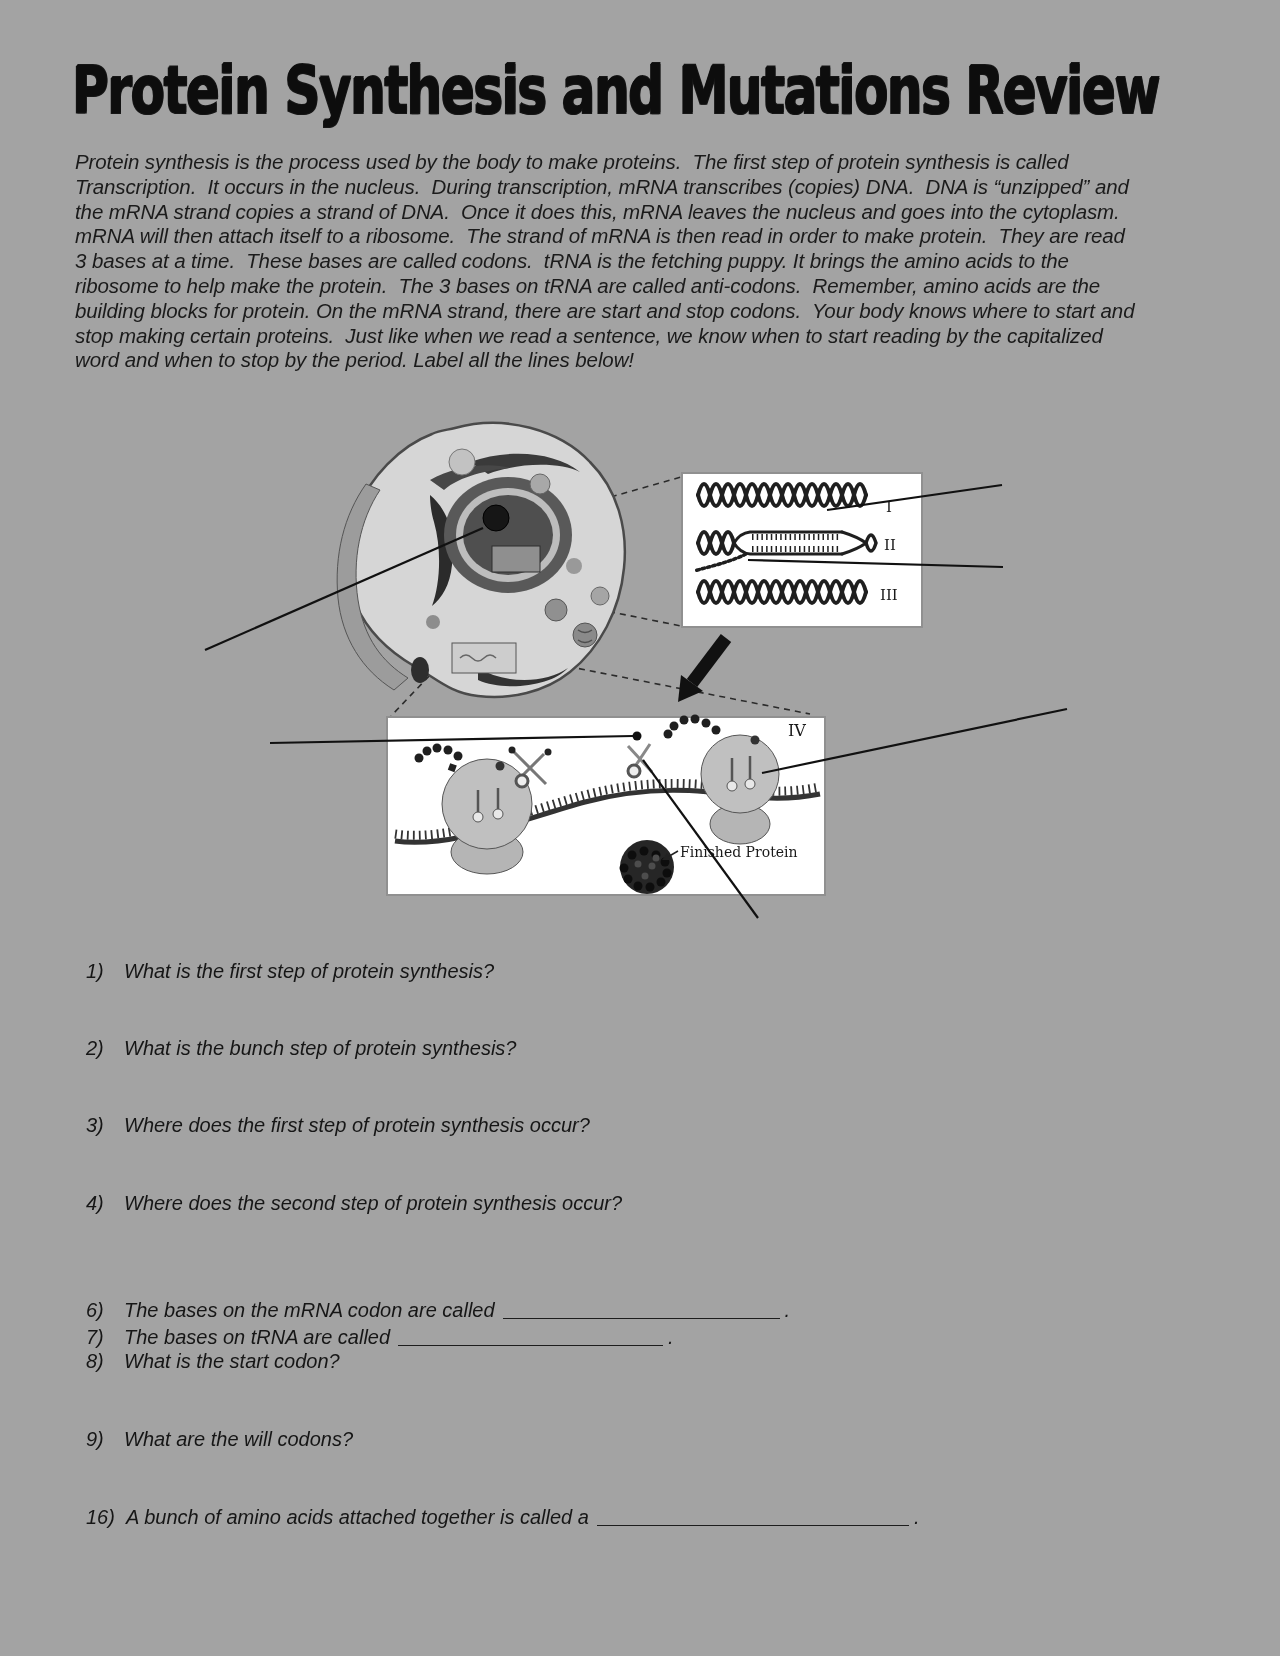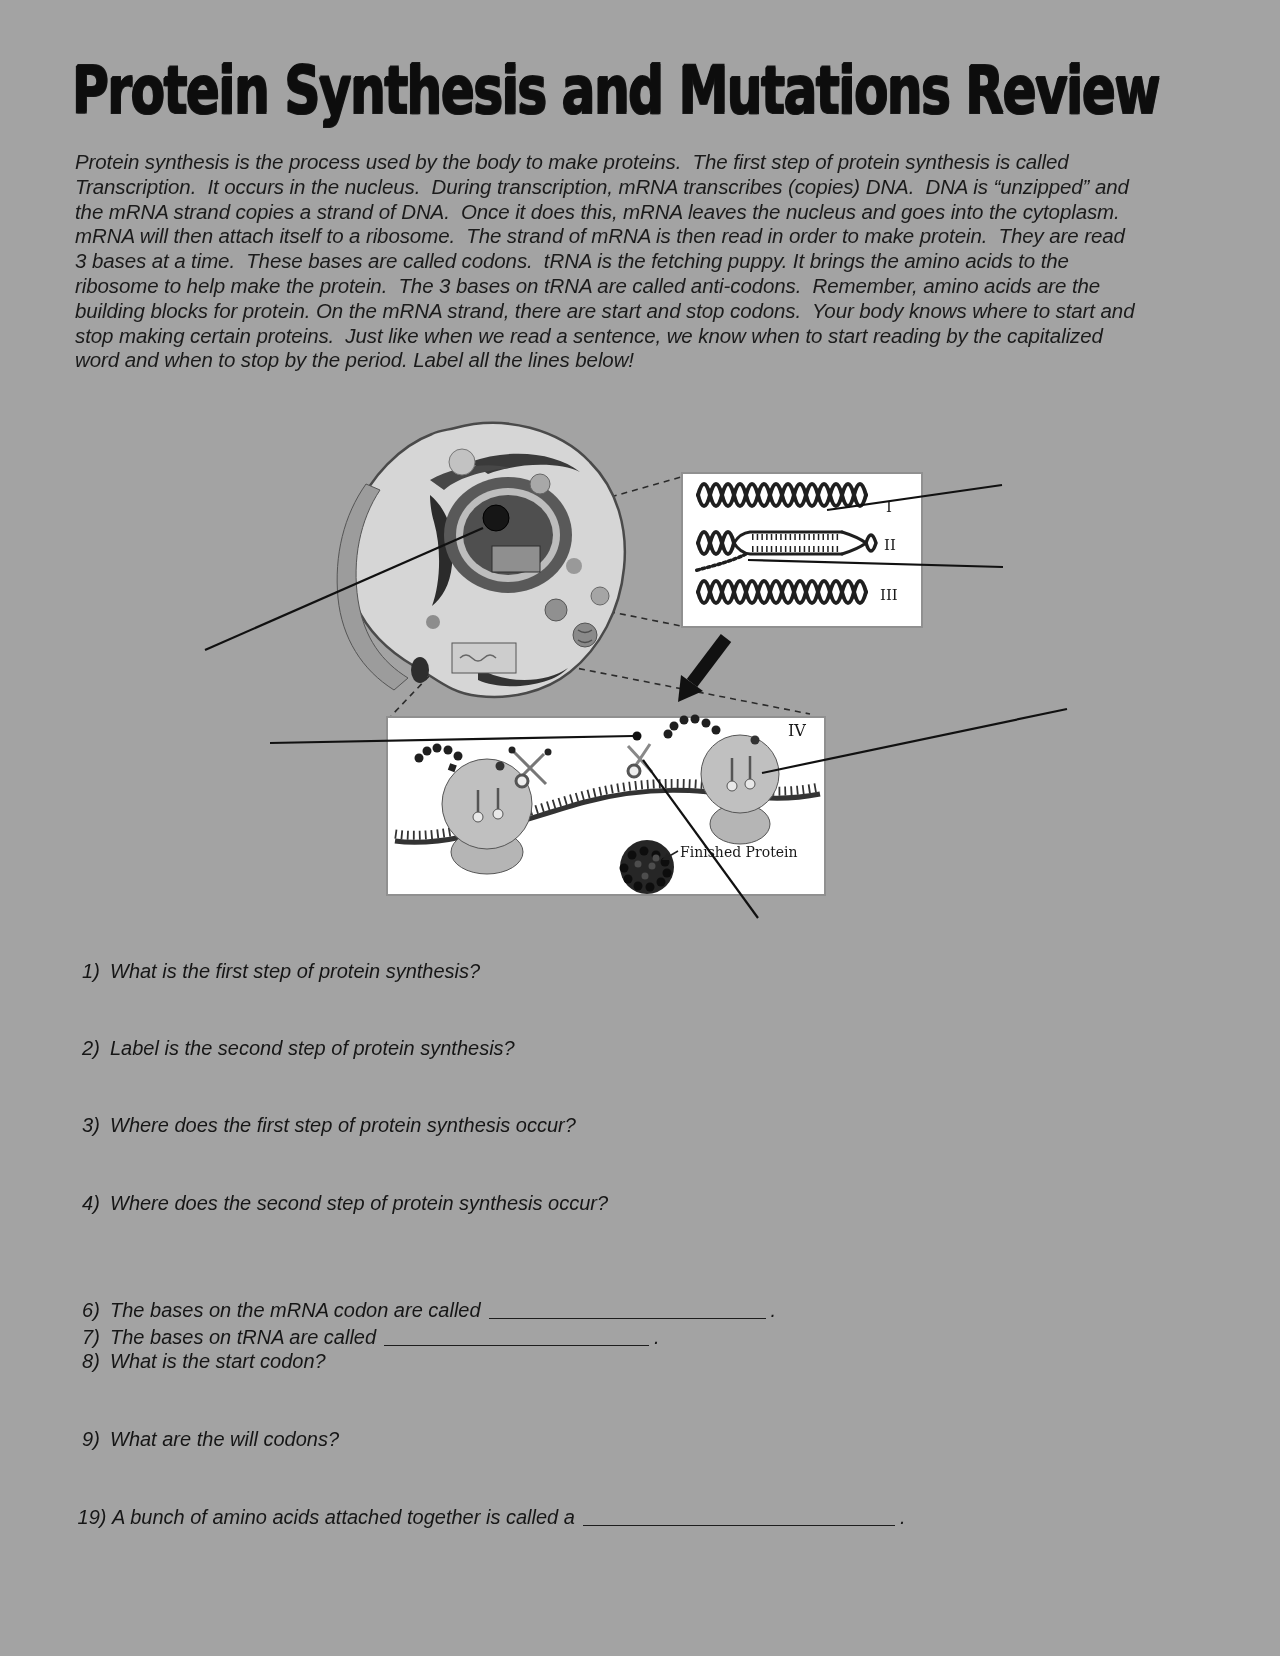--- a/index.html
+++ b/index.html
@@ -13,21 +13,21 @@
     letter-spacing:-2px;color:#0d0d0d;white-space:nowrap;display:inline-block;
     transform:scaleX(0.76);transform-origin:left center;
     text-shadow:1px 1px 0 #161616,-1px 1px 0 #161616,1px -1px 0 #161616;
   }
   .intro{
     position:absolute;left:71px;top:146px;width:1062px;margin:4px;
     font-size:20.5px;line-height:1.21;font-style:italic;letter-spacing:-0.1px;
     white-space:pre-wrap;color:#1b1b1b;
   }
   .diagram{position:absolute;left:0;top:400px;width:1280px;height:560px;}
-  .q{position:absolute;left:72px;font-size:20px;font-style:italic;white-space:nowrap;color:#161616;text-align:center;}
+  .q{position:absolute;left:86px;font-size:20px;font-style:italic;white-space:nowrap;color:#161616;}
   .q .num{display:inline-block;width:38px;}
   .blank{
     display:inline-block;height:1em;border-bottom:1.8px solid #1d1d1d;
     margin:0 5px -2px 8px;vertical-align:baseline;
   }
   .w95{width:95px}.w277{width:277px}.w265{width:265px}.w312{width:312px}
   svg text{font-family:"DejaVu Serif","Liberation Serif",serif;fill:#1a1a1a;}
 </style>
 </head>
 <body>
@@ -208,30 +208,30 @@
       <line x1="748" y1="160" x2="1003" y2="167"></line>
       <line x1="270" y1="343" x2="633" y2="336"></line>
       <line x1="762" y1="373" x2="1067" y2="309"></line>
       <line x1="643" y1="360" x2="758" y2="518"></line>
       <circle cx="637" cy="336" r="4.5" fill="#111" stroke="none"></circle>
     </g>
   </svg>
 
   <div class="q" style="top:960px"><span class="num">1)</span><span>What is the first step of protein synthesis?</span></div>
 
-  <div class="q" style="top:1037px"><span class="num">2)</span><span>Label is the second step of protein synthesis?</span></div>
+  <div class="q" style="top:1037px"><span class="num">2)</span><span>What is the bunch step of protein synthesis?</span></div>
 
   <div class="q" style="top:1114px"><span class="num">3)</span><span>Where does the first step of protein synthesis occur?</span></div>
 
   <div class="q" style="top:1192px"><span class="num">4)</span><span>Where does the second step of protein synthesis occur?</span></div>
 
 
   <div class="q" style="top:1298px"><span class="num">6)</span><span><span>The bases on the mRNA codon are called</span><span class="blank w277"></span><span>.</span></span></div>
 
   <div class="q" style="top:1325px"><span class="num">7)</span><span><span>The bases on tRNA are called</span><span class="blank w265"></span><span>.</span></span></div>
 
   <div class="q" style="top:1350px"><span class="num">8)</span><span>What is the start codon?</span></div>
 
   <div class="q" style="top:1428px"><span class="num">9)</span><span>What are the will codons?</span></div>
 
-  <div class="q" style="top:1505px"><span class="num" style="width:40px">19)</span><span><span>A bunch of amino acids attached together is called a</span><span class="blank w312"></span><span>.</span></span></div>
+  <div class="q" style="top:1505px"><span class="num" style="width:40px">16)</span><span><span>A bunch of amino acids attached together is called a</span><span class="blank w312"></span><span>.</span></span></div>
 
 </div>
 
 </body></html>

